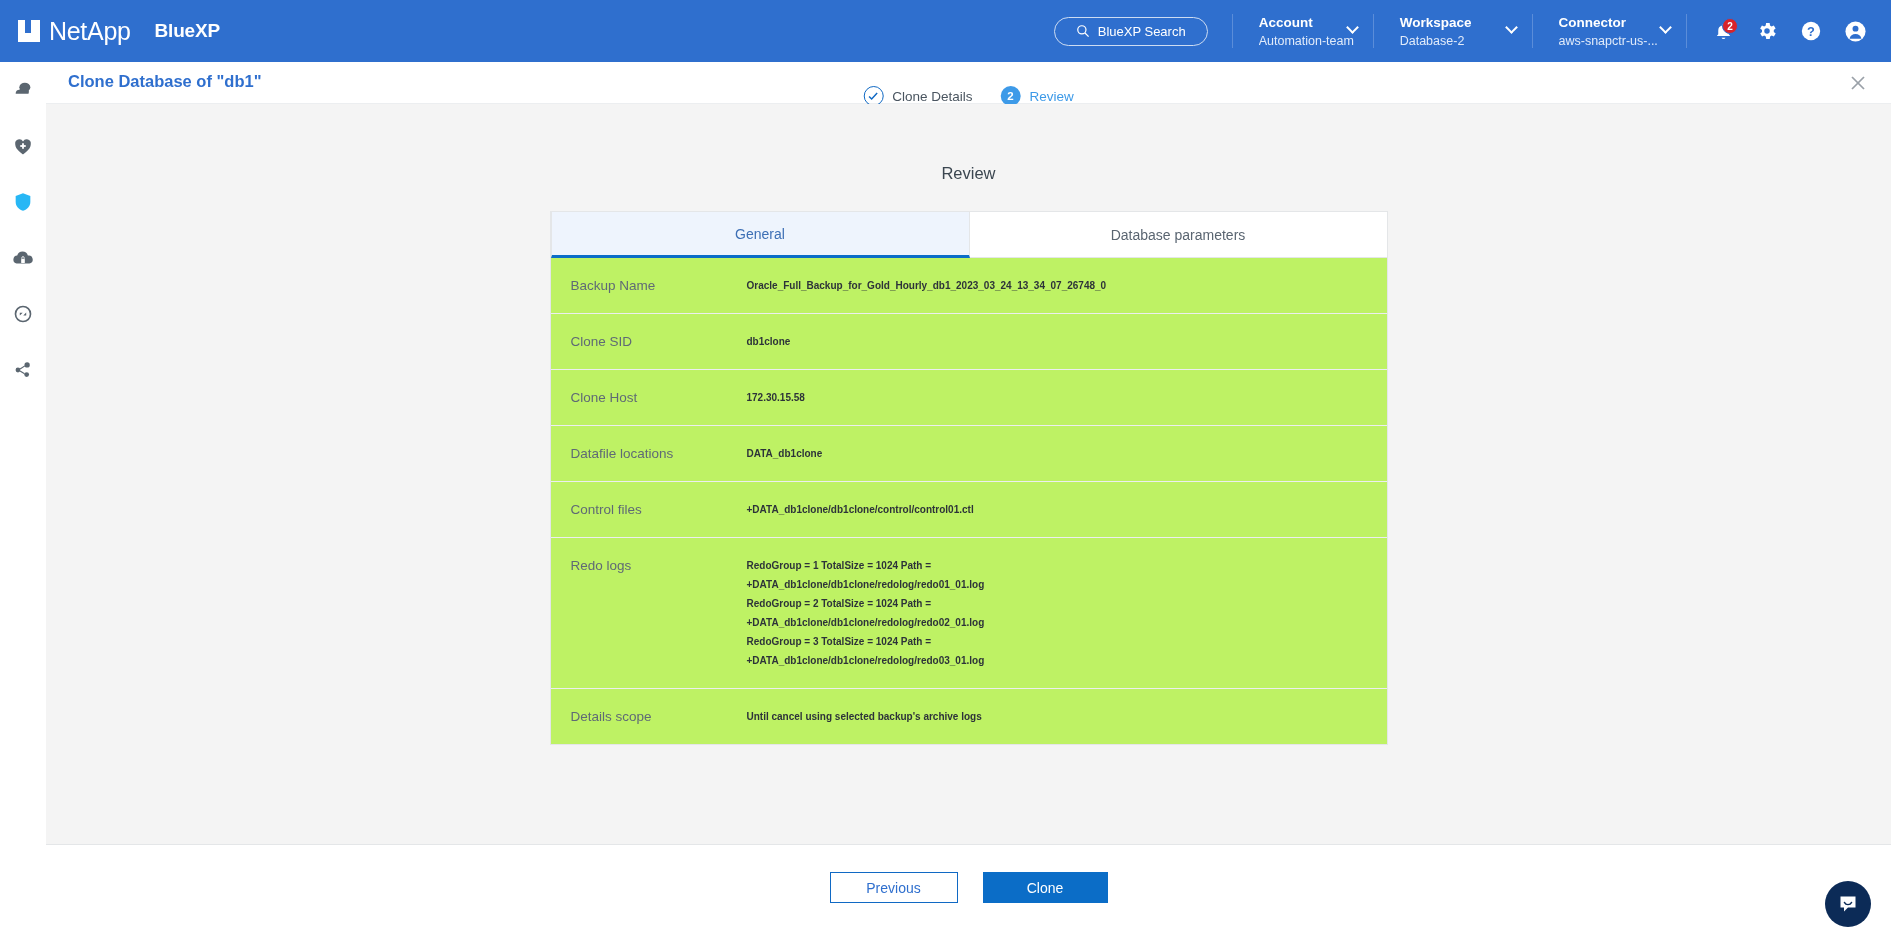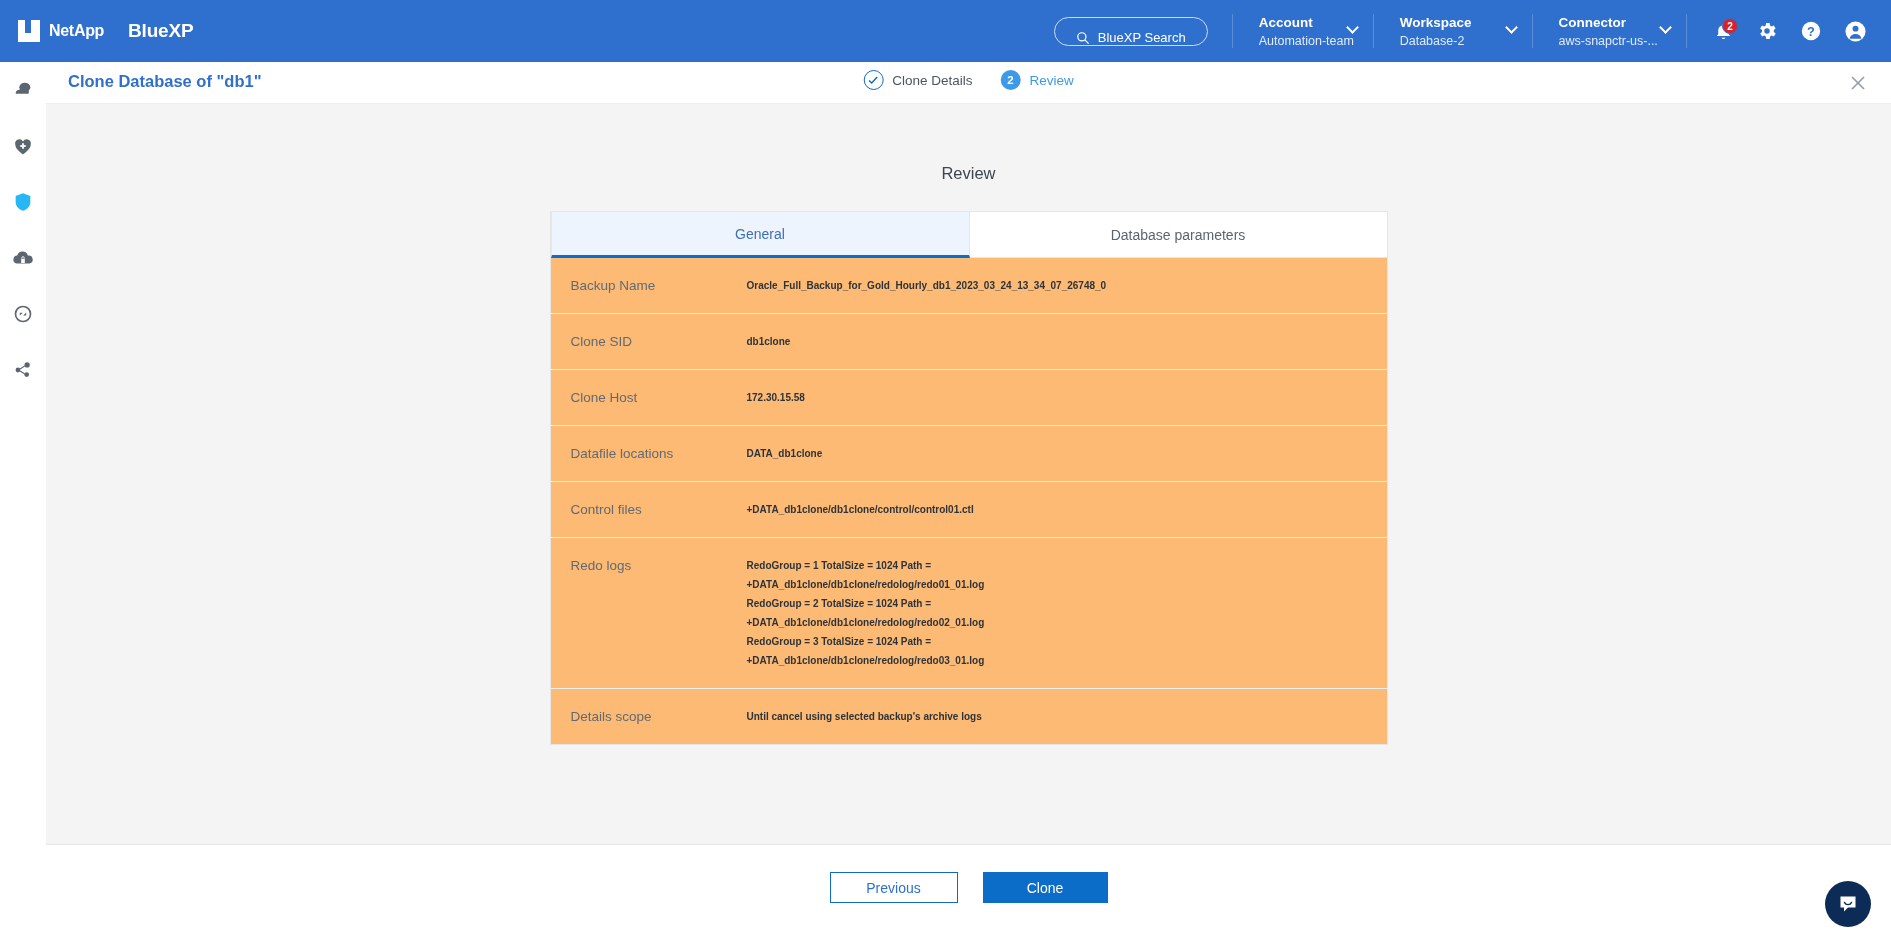--- a/index.html
+++ b/index.html
@@ -20,33 +20,33 @@
   .brand { display: flex; align-items: center; padding-left: 18px; }
   .netapp-mark {
     width: 22px; height: 22px; background: #ffffff;
     margin-right: 9px; position: relative;
   }
   .netapp-mark::after {
     content: ""; position: absolute; left: 7px; top: 0;
     width: 6px; height: 13px; background: #2f6fce;
   }
   .netapp-word {
-    color: #fff; font-size: 16px; font-weight: bold; letter-spacing: -0.3px;
+    color: #fff; font-size: 25px; font-weight: normal; letter-spacing: -0.3px;
   }
   .bluexp-word {
     color: #fff; font-size: 19px; font-weight: bold; margin-left: 24px;
     letter-spacing: -0.2px;
     text-align: right;
   }
 
   .topbar-right {
     margin-left: auto; display: flex; align-items: center; height: 62px;
   }
   .search-pill {
-    display: flex; align-items: flex-end; justify-content: center;
+    display: flex; align-items: center; justify-content: center;
     width: 154px; height: 29px; border: 1px solid #cddcf2; border-radius: 16px;
     color: #fff; font-size: 13px; gap: 8px;
   }
   .search-pill svg { display: block; }
 
   .hdr-sep { width: 1px; height: 34px; background: #5b8dd9; margin: 0 0px; }
 
   .hdr-drop {
     display: flex; flex-direction: column; justify-content: center;
     height: 51px; padding: 0 18px 0 26px; position: relative;
@@ -92,21 +92,21 @@
     width: 1845px; height: 42px; background: #fff;
     border-bottom: 1px solid #eceef0;
     display: flex; align-items: center;
   }
   .wiz-title {
     position: absolute; left: 22px; top: 10px;
     color: #2f6fce; font-size: 16.5px; font-weight: 600;
   }
   .steps {
     position: absolute; left: 50%; transform: translateX(-50%);
-    display: flex; align-items: center; gap: 28px; top: 8px;
+    display: flex; align-items: center; gap: 28px; top: 24px;
   }
   .step { display: flex; align-items: center; gap: 9px; }
   .step-circle-done {
     width: 20px; height: 20px; border-radius: 50%;
     border: 1.6px solid #1069c4; display: flex; align-items: center; justify-content: center;
   }
   .step-circle-num {
     width: 20px; height: 20px; border-radius: 50%;
     background: #3d9ae8; color: #fff; font-size: 11.5px; font-weight: bold;
     display: flex; align-items: center; justify-content: center;
@@ -124,21 +124,21 @@
     width: 1845px; height: 740px;
     background: #f4f4f4;
     overflow: hidden;
   }
   .review-heading {
     text-align: center; color: #3b4650; font-size: 16.5px;
     margin-top: 60px;
   }
   .card {
     width: 838px; margin: 28px auto 0 auto;
-    background: #fdba74; border: 1px solid #e4e6e8;
+    background: #bef264; border: 1px solid #e4e6e8;
   }
   .tabs { display: flex; height: 46px; }
   .tab {
     flex: 1; display: flex; align-items: center; justify-content: center;
     font-size: 14px; color: #5a6571; background: #fff;
     border-bottom: 1px solid #e4e6e8;
   }
   .tab.active {
     background: #eef4fd; color: #3d6fb5;
     border-bottom: 3px solid #0b6dc7;

